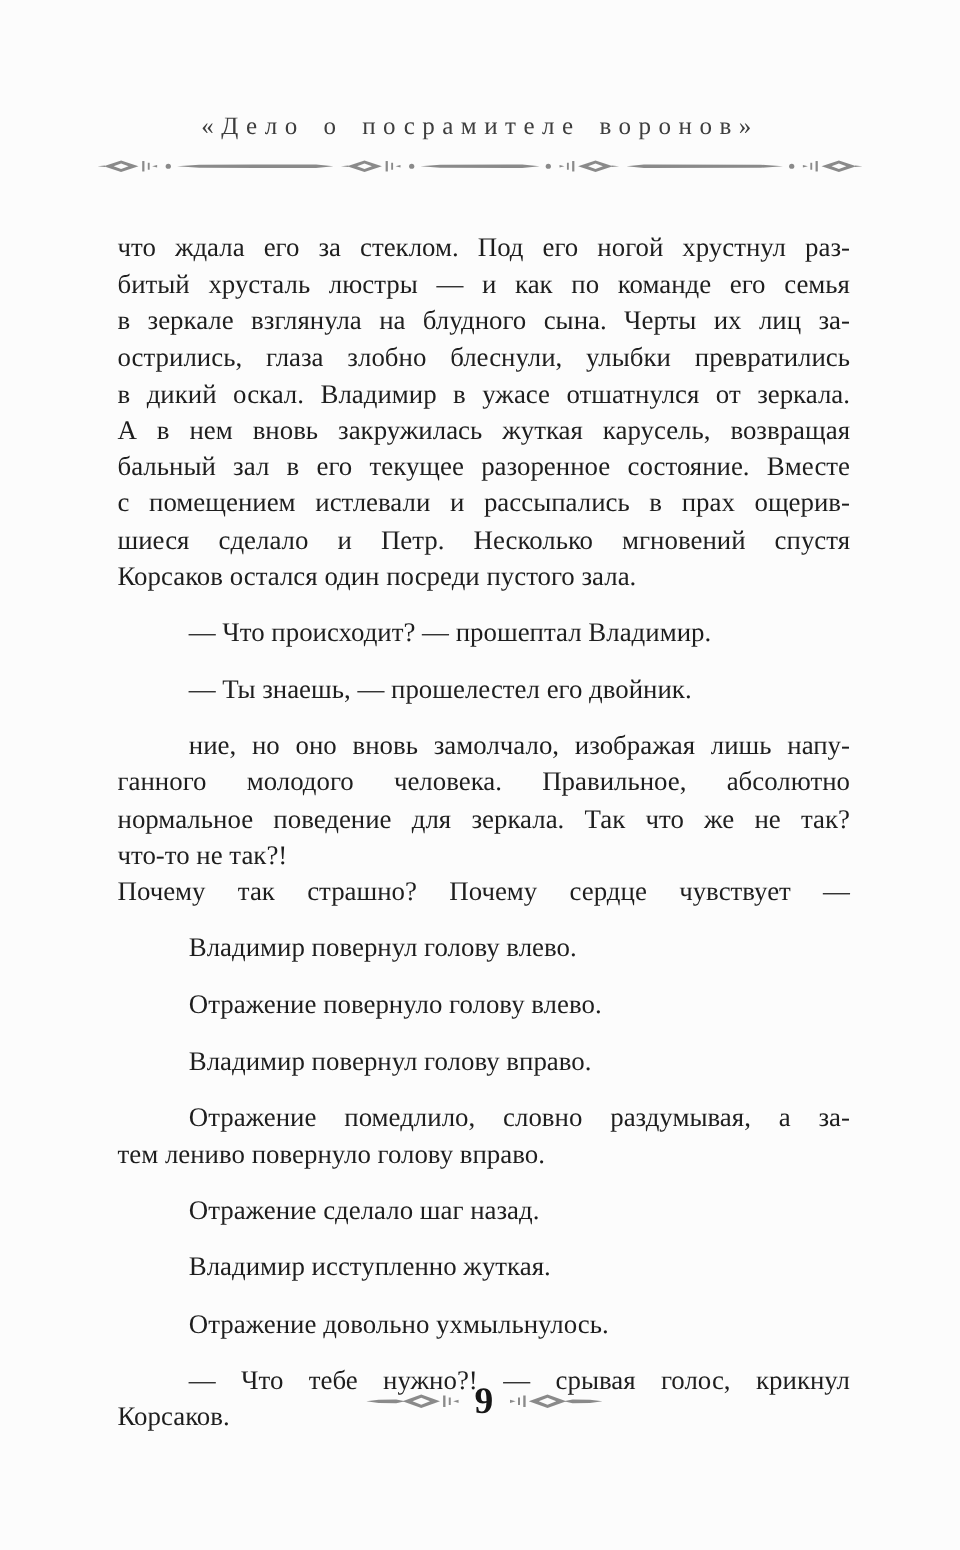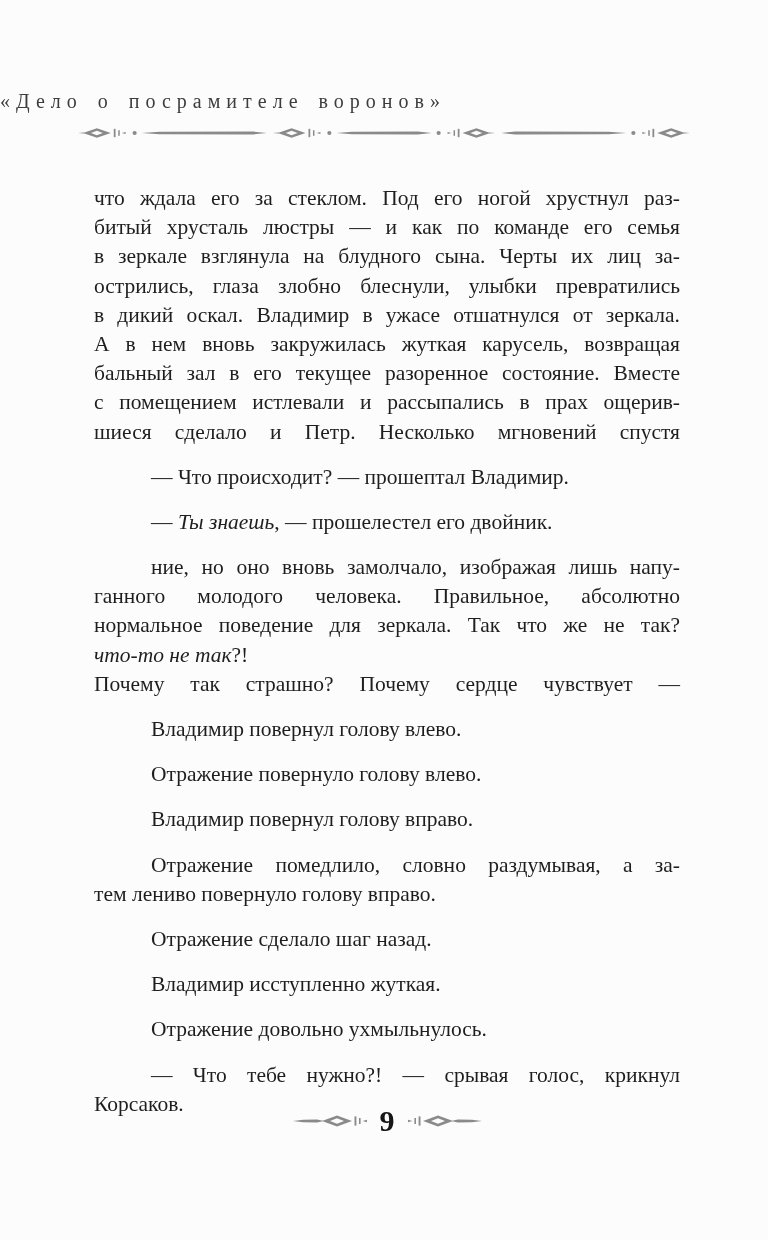--- a/index.html
+++ b/index.html
@@ -14,20 +14,21 @@
     position:relative;
     width:768px;height:1240px;
     background:var(--bg);
     overflow:hidden;
     font-family:"Liberation Serif","DejaVu Serif",serif;
     color:var(--text);
   }
   
   .running-title{
     position:absolute;top:90px;left:0;width:100%;
+    text-align:center;
     font-size:20px;
     letter-spacing:6px;
     word-spacing:4px;
     color:var(--title);
   }
   .header-divider{
     position:absolute;top:127px;left:78px;
     width:612px;height:12px;
     color:var(--ornament);
   }
@@ -37,21 +38,21 @@
     font-size:21.5px;
   }
   .para{margin:16px;}
   .line{
     line-height:29.2px;height:29.2px;
     text-align:justify;text-align-last:justify;
     white-space:nowrap;
   }
   .line.last{text-align:left;text-align-last:left;white-space:normal;}
   .para.indent .line:first-child{text-indent:57px;}
-  .it{font-style:italic;text-align:right;}
+  .it{text-align:right;}
   
   .page-footer{
     position:absolute;top:1104px;left:78px;width:618px;
     display:flex;align-items:center;justify-content:center;gap:13px;
   }
   .page-number{
     font-size:30px;font-weight:700;color:#161616;
     line-height:34px;
   }
   .footer-ornament{width:74px;height:14px;color:var(--ornament);}
@@ -98,20 +99,21 @@
       <div class="para">
         <div class="line"><span>что ждала его за стеклом. Под его ногой хрустнул раз-</span></div>
         <div class="line"><span>битый хрусталь люстры — и как по команде его семья</span></div>
         <div class="line"><span>в зеркале взглянула на блудного сына. Черты их лиц за-</span></div>
         <div class="line"><span>острились, глаза злобно блеснули, улыбки превратились</span></div>
         <div class="line"><span>в дикий оскал. Владимир в ужасе отшатнулся от зеркала.</span></div>
         <div class="line"><span>А в нем вновь закружилась жуткая карусель, возвращая</span></div>
         <div class="line"><span>бальный зал в его текущее разоренное состояние. Вместе</span></div>
         <div class="line"><span>с помещением истлевали и рассыпались в прах ощерив-</span></div>
         <div class="line"><span>шиеся сделало и Петр. Несколько мгновений спустя</span></div>
+        <div class="line last"><span>Корсаков остался один посреди пустого зала.</span></div>
       </div>
       <div class="para indent">
         <div class="line last"><span>— Что происходит? — прошептал Владимир.</span></div>
       </div>
       <div class="para indent">
         <div class="line last"><span>— </span><span class="it">Ты знаешь</span><span>, — прошелестел его двойник.</span></div>
       </div>
       <div class="para indent">
         <div class="line"><span>ние, но оно вновь замолчало, изображая лишь напу-</span></div>
         <div class="line"><span>ганного молодого человека. Правильное, абсолютно</span></div>

